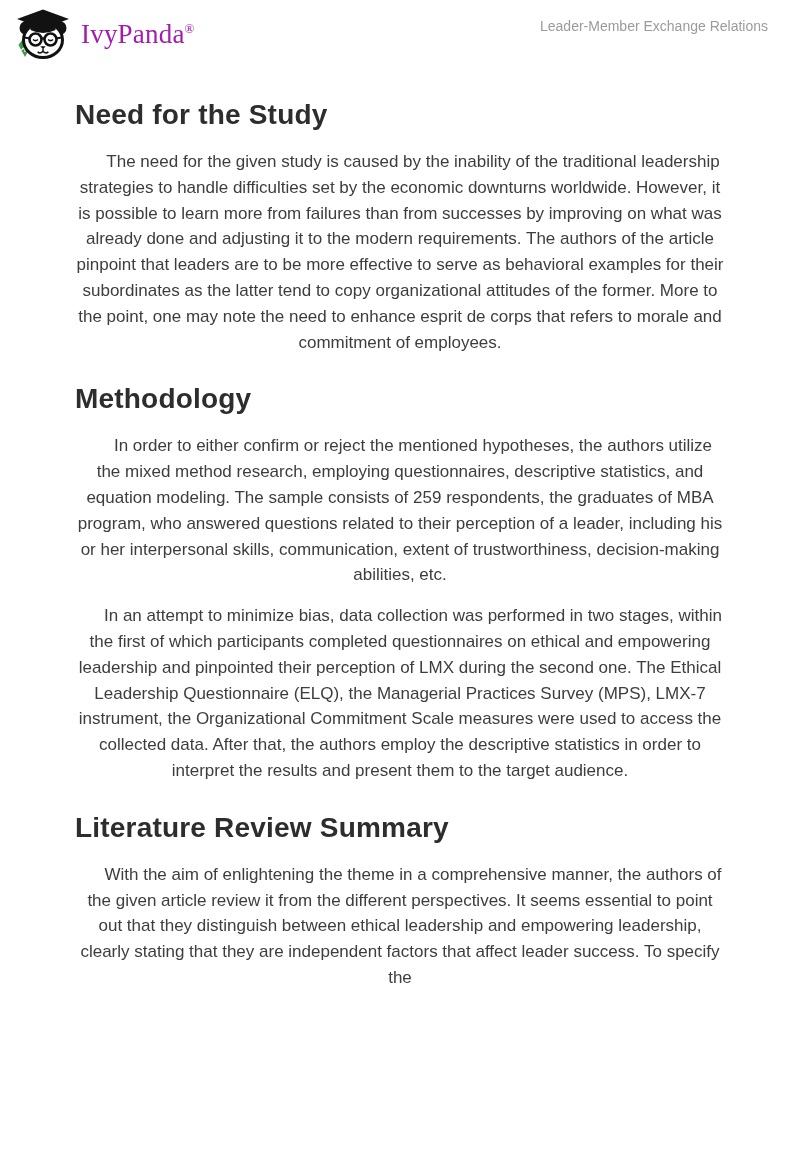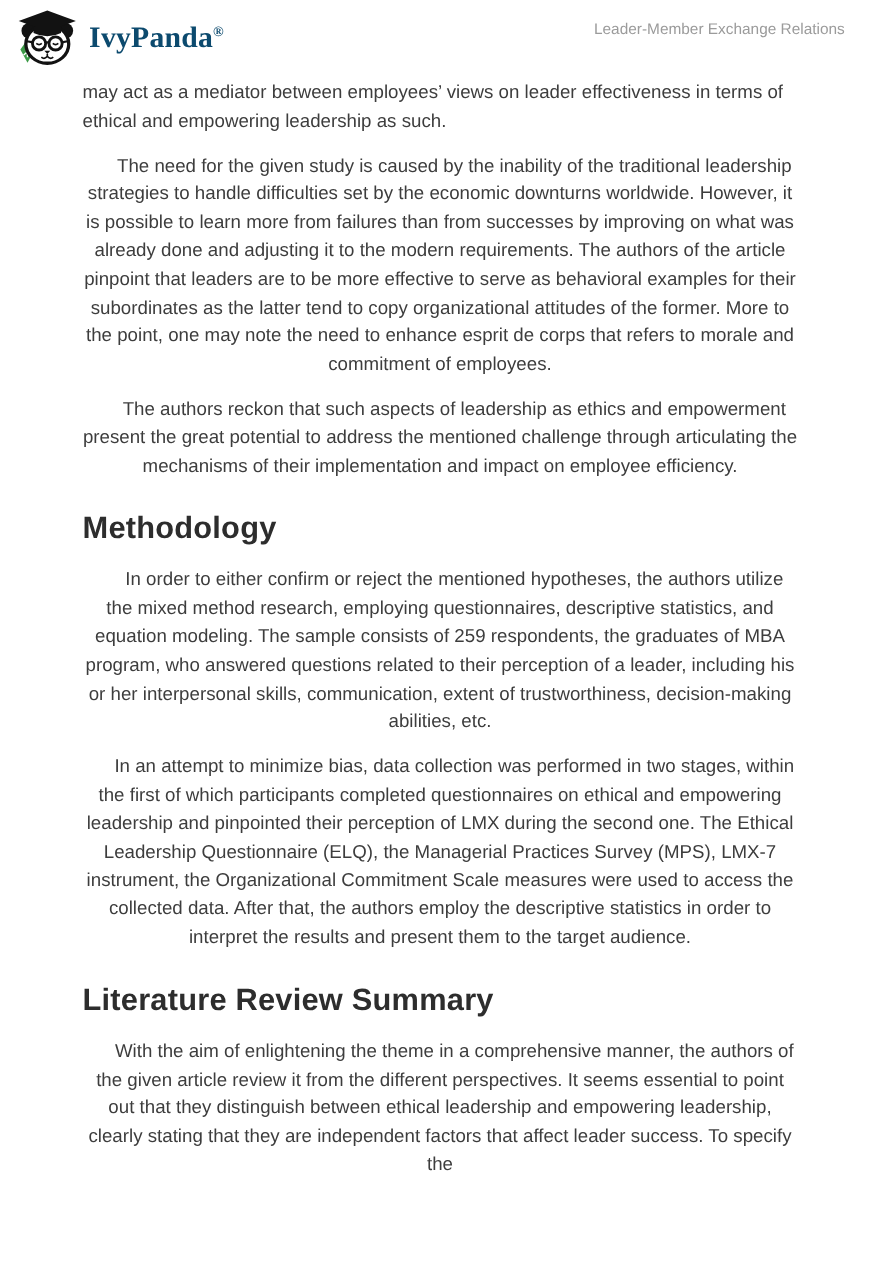--- a/index.html
+++ b/index.html
@@ -21,23 +21,23 @@
     height: 64px;
   }
   .brand {
     display: flex;
     align-items: center;
     gap: 9px;
   }
   .brand-logo { display: block; }
   .brand-name {
     font-family: "Liberation Serif", serif;
-    font-weight: 700;
+    font-weight: 400;
     font-size: 27px;
-    color: #0c4a6e;
+    color: #a21caf;
     letter-spacing: 0.2px;
     line-height: 52px;
   }
   .brand-name sup {
     font-size: 13px;
     vertical-align: super;
     line-height: 0;
   }
   .doc-title {
     margin-top: 10px;
@@ -111,24 +111,23 @@
           <path d="M29 43 v2.3 M29 45.3 q-2.8 3 -5.4 0.6 M29 45.3 q2.8 3 5.4 0.6" stroke="#121212" stroke-width="1.5" fill="none"></path>
         </svg>
       </span>
       <span class="brand-name"><span>IvyPanda</span><sup>®</sup></span>
     </div>
     <div class="doc-title">Leader-Member Exchange Relations</div>
   </div>
 
   <div class="content">
 
-    <p class="first">may act as a mediator between employees’ views on leader effectiveness in terms of ethical and empowering leadership as such.</p>
 
+    <h2>Need for the Study</h2>
     <p class="indent">The need for the given study is caused by the inability of the traditional leadership strategies to handle difficulties set by the economic downturns worldwide. However, it is possible to learn more from failures than from successes by improving on what was already done and adjusting it to the modern requirements. The authors of the article pinpoint that leaders are to be more effective to serve as behavioral examples for their subordinates as the latter tend to copy organizational attitudes of the former. More to the point, one may note the need to enhance esprit de corps that refers to morale and commitment of employees.</p>
-    <p class="indent">The authors reckon that such aspects of leadership as ethics and empowerment present the great potential to address the mentioned challenge through articulating the mechanisms of their implementation and impact on employee efficiency.</p>
 
     <h2>Methodology</h2>
     <p class="indent">In order to either confirm or reject the mentioned hypotheses, the authors utilize the mixed method research, employing questionnaires, descriptive statistics, and equation modeling. The sample consists of 259 respondents, the graduates of MBA program, who answered questions related to their perception of a leader, including his or her interpersonal skills, communication, extent of trustworthiness, decision-making abilities, etc.</p>
     <p class="indent">In an attempt to minimize bias, data collection was performed in two stages, within the first of which participants completed questionnaires on ethical and empowering leadership and pinpointed their perception of LMX during the second one. The Ethical Leadership Questionnaire (ELQ), the Managerial Practices Survey (MPS), LMX-7 instrument, the Organizational Commitment Scale measures were used to access the collected data. After that, the authors employ the descriptive statistics in order to interpret the results and present them to the target audience.</p>
 
     <h2>Literature Review Summary</h2>
     <p class="indent">With the aim of enlightening the theme in a comprehensive manner, the authors of the given article review it from the different perspectives. It seems essential to point out that they distinguish between ethical leadership and empowering leadership, clearly stating that they are independent factors that affect leader success. To specify the</p>
 
   </div>
 

